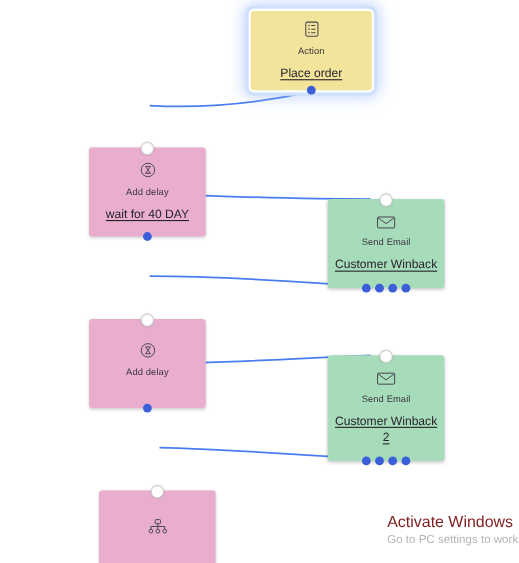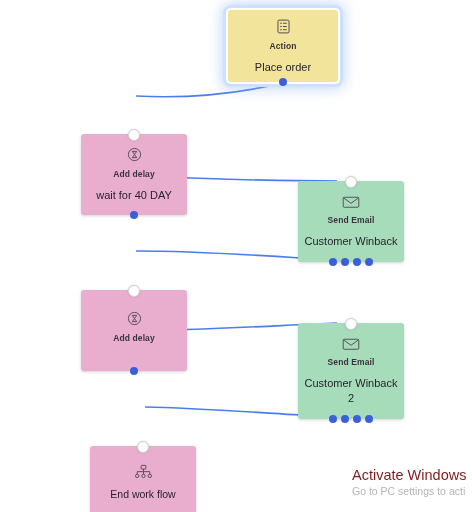--- a/index.html
+++ b/index.html
@@ -64,26 +64,26 @@
     margin-bottom: 6px;
   }
   .node-icon svg { display: block; }
 
   .node-type {
     font-size: 8.5px;
     color: #3a3340;
     letter-spacing: 0.1px;
     margin-bottom: 9px;
     white-space: nowrap;
-    font-weight: bold;
   }
 
   .node-title {
     font-size: 11px;
     color: #27232c;
+    text-decoration: underline;
     text-underline-offset: 2px;
     line-height: 15px;
     padding: 0 6px;
     max-width: 100%;
   }
   .node-title.plain {
     text-decoration: none;
     font-size: 10.5px;
   }
 
@@ -253,21 +253,20 @@
         <line x1="11" y1="6" x2="11" y2="9" stroke="#4a4450" stroke-width="1.05"></line>
         <line x1="3.6" y1="9" x2="18.4" y2="9" stroke="#4a4450" stroke-width="1.05"></line>
         <line x1="3.6" y1="9" x2="3.6" y2="12" stroke="#4a4450" stroke-width="1.05"></line>
         <line x1="11" y1="9" x2="11" y2="12" stroke="#4a4450" stroke-width="1.05"></line>
         <line x1="18.4" y1="9" x2="18.4" y2="12" stroke="#4a4450" stroke-width="1.05"></line>
         <circle cx="3.6" cy="14" r="2" fill="none" stroke="#4a4450" stroke-width="1.05"></circle>
         <circle cx="11" cy="14" r="2" fill="none" stroke="#4a4450" stroke-width="1.05"></circle>
         <circle cx="18.4" cy="14" r="2" fill="none" stroke="#4a4450" stroke-width="1.05"></circle>
       </svg>
     </span>
-    <div class="node-title plain">End work flow</div>
   </div>
 
   <div id="watermark">
     <div class="wm-title">Activate Windows</div>
-    <div class="wm-sub">Go to PC settings to acti</div>
+    <div class="wm-sub">Go to PC settings to work</div>
   </div>
 
 </div>
 
 </body></html>

